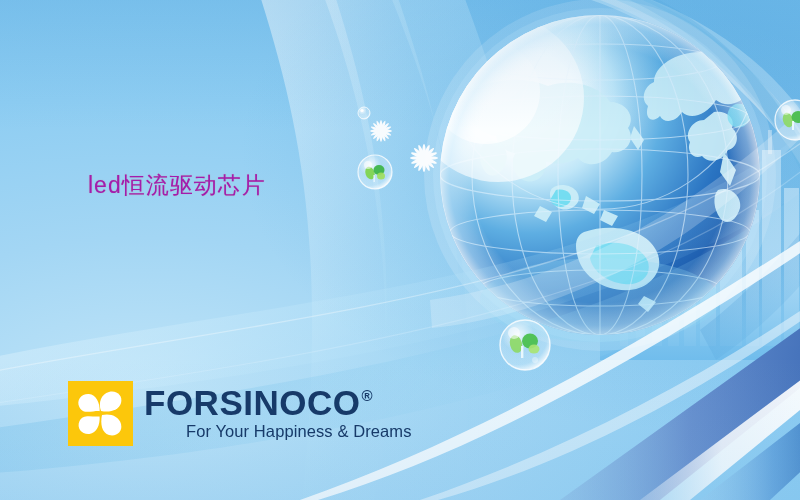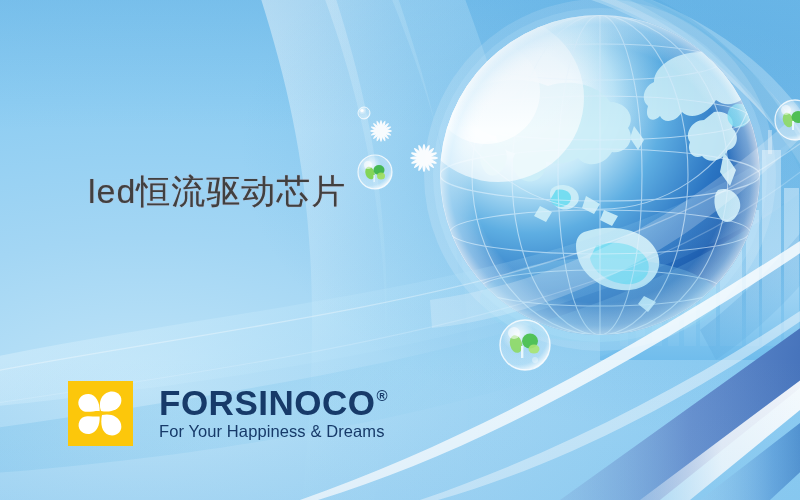--- a/index.html
+++ b/index.html
@@ -30,35 +30,35 @@
     background:linear-gradient(180deg, rgba(60,150,210,.16) 0%, rgba(0,0,0,0) 26%, rgba(0,0,0,0) 72%, rgba(120,180,225,.12) 100%);
   }
 
   svg.layer{position:absolute;left:0;top:0;width:800px;height:500px;overflow:visible;}
   svg.layer *{vector-effect:none;}
 
   
   .headline{
     position:absolute;
     left:88px;
-    color:#404040;
+    color:#a21caf;
     font-family:"Liberation Sans","DejaVu Sans",sans-serif;
-    font-size:34px;
+    font-size:23px;
     line-height:1;
     letter-spacing:1px;
     white-space:nowrap;
     text-shadow:0 0 1px rgba(245,43,5,.35);
   }
   #headline-1{top:174px;}
   #headline-2{top:236px;left:96px;letter-spacing:4px;}
 
   
   #logo{
     position:absolute;left:68px;top:381px;
-    display:flex;align-items:center;gap:26px;
+    display:flex;align-items:center;gap:11px;
   }
   #logo-mark{
     width:65px;height:65px;
     background:#fcc70b;
     flex:0 0 auto;
     position:relative;
   }
   #logo-mark svg{position:absolute;left:0;top:0;}
   #logo-text{display:flex;flex-direction:column;justify-content:center;}
   #logo-wordmark{
@@ -78,20 +78,21 @@
     margin-top:2px;
     margin-left:1px;
   }
   #logo-tagline{
     font-family:"Liberation Sans","DejaVu Sans",sans-serif;
     font-size:16.5px;
     color:#173a69;
     letter-spacing:.1px;
     margin-top:2px;
     white-space:nowrap;
+    margin-left:42px;
   }
 </style>
 </head>
 <body>
 
 <div id="banner">
 
   <div class="bg-base"></div>
 
   <svg class="layer" viewBox="0 0 800 500" xmlns="http://www.w3.org/2000/svg">

